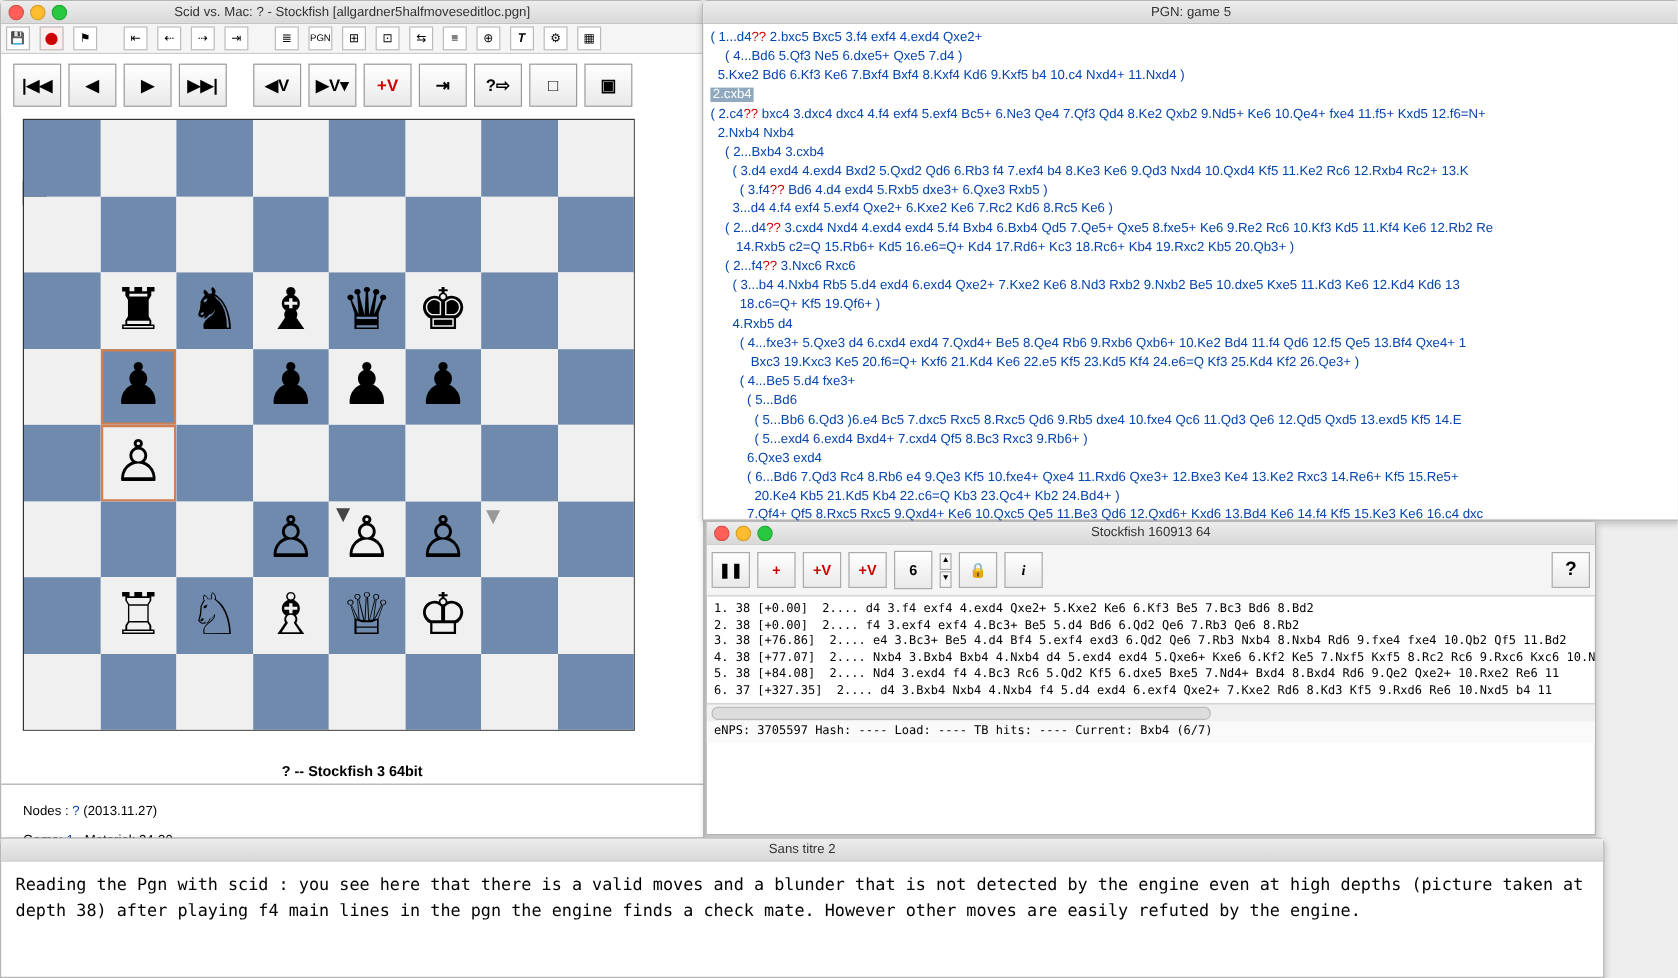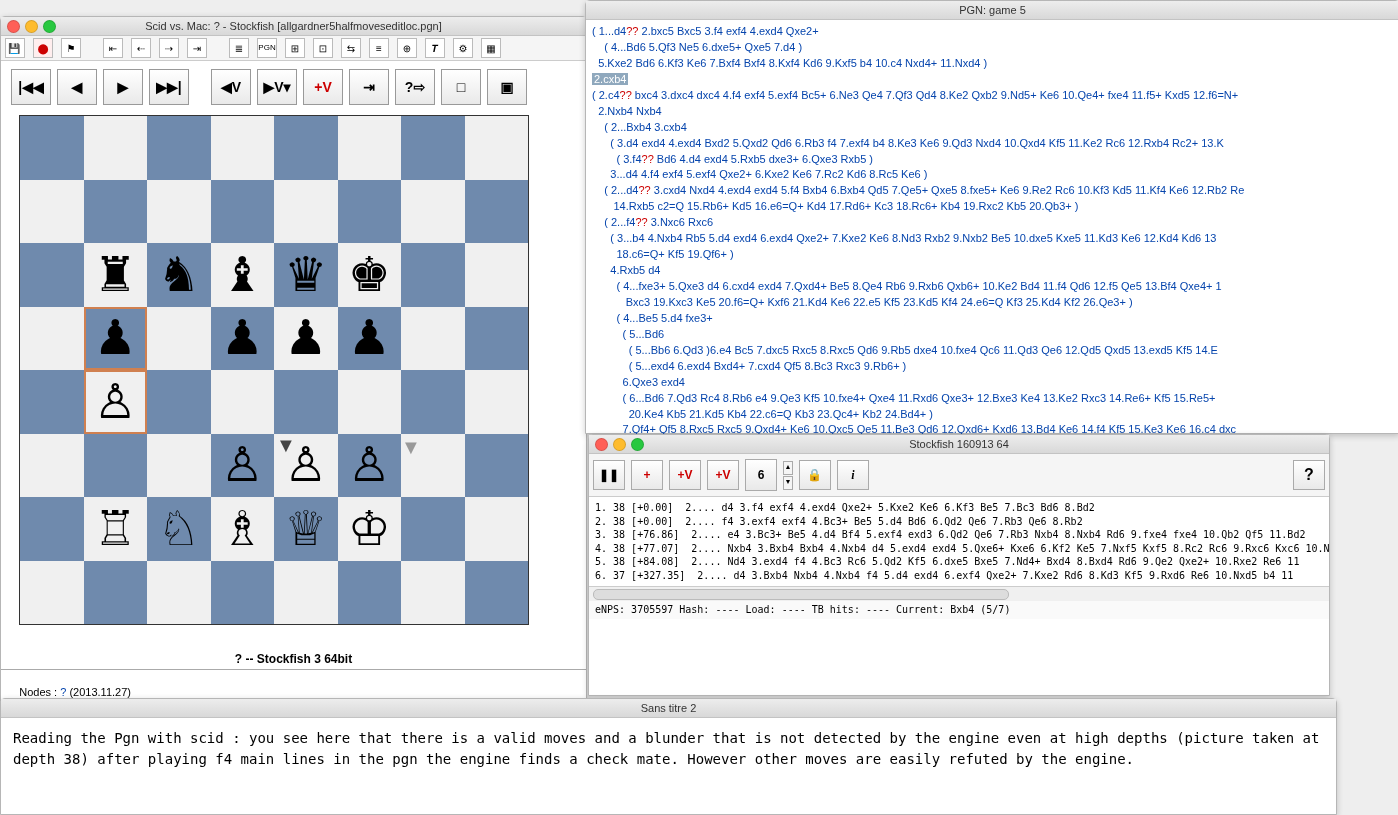--- a/index.html
+++ b/index.html
@@ -36,21 +36,21 @@
   .ebtn{width:30px;height:28px;border:1px solid #aaa;background:linear-gradient(#fff,#e9e9e9);display:flex;align-items:center;justify-content:center;font:bold 12px sans-serif;}
   .eng-lines{font:10px/1.35 Monaco,Consolas,monospace;padding:4px 6px;white-space:pre;overflow:hidden;}
   .eng-stat{font:10px/1.35 Monaco,Consolas,monospace;padding:2px 6px;border-top:1px solid #ccc;background:#fafafa;}
   .note-body{font:14px/1.5 "Lucida Console",Monaco,monospace;padding:10px 12px;}
   .side-square{position:absolute;width:20px;height:20px;background:#000;}
   .arrow{position:absolute;font-size:20px;color:#444;}
 </style>
 </head>
 <body>
 
-<div class="win" style="left:0;top:16px;width:585px;height:697px">
+<div class="win" style="left:0;top:0;width:585px;height:697px">
   <div class="tbar">
     <div class="tl">
       <div class="dot dr"></div>
       <div class="dot dy"></div>
       <div class="dot dg"></div>
     </div>
     <div class="tc">Scid vs. Mac: ? - Stockfish [allgardner5halfmoveseditloc.pgn]</div>
   </div>
 
   <div class="tool">
@@ -247,21 +247,21 @@
   </div>
   <div id="englines" class="eng-lines">1. 38 [+0.00]  2.... d4 3.f4 exf4 4.exd4 Qxe2+ 5.Kxe2 Ke6 6.Kf3 Be5 7.Bc3 Bd6 8.Bd2
 2. 38 [+0.00]  2.... f4 3.exf4 exf4 4.Bc3+ Be5 5.d4 Bd6 6.Qd2 Qe6 7.Rb3 Qe6 8.Rb2
 3. 38 [+76.86]  2.... e4 3.Bc3+ Be5 4.d4 Bf4 5.exf4 exd3 6.Qd2 Qe6 7.Rb3 Nxb4 8.Nxb4 Rd6 9.fxe4 fxe4 10.Qb2 Qf5 11.Bd2
 4. 38 [+77.07]  2.... Nxb4 3.Bxb4 Bxb4 4.Nxb4 d4 5.exd4 exd4 5.Qxe6+ Kxe6 6.Kf2 Ke5 7.Nxf5 Kxf5 8.Rc2 Rc6 9.Rxc6 Kxc6 10.Nd4+ Kd5
 5. 38 [+84.08]  2.... Nd4 3.exd4 f4 4.Bc3 Rc6 5.Qd2 Kf5 6.dxe5 Bxe5 7.Nd4+ Bxd4 8.Bxd4 Rd6 9.Qe2 Qxe2+ 10.Rxe2 Re6 11
 6. 37 [+327.35]  2.... d4 3.Bxb4 Nxb4 4.Nxb4 f4 5.d4 exd4 6.exf4 Qxe2+ 7.Kxe2 Rd6 8.Kd3 Kf5 9.Rxd6 Re6 10.Nxd5 b4 11</div>
   <div style="height:14px;border-top:1px solid #ccc;background:#f0f0f0;position:relative">
     <div style="position:absolute;left:4px;top:2px;width:56%;height:9px;border:1px solid #bbb;border-radius:5px;background:#ddd"></div>
   </div>
-  <div class="eng-stat" style="border-top:none">eNPS: 3705597  Hash: ---- Load: ---- TB hits: ---- Current: Bxb4 (5/7)</div>
+  <div class="eng-stat" style="border-top:none">eNPS: 3705597  Hash: ---- Load: ---- TB hits: ---- Current: Bxb4 (6/7)</div>
 </div>
 
 <div class="win" style="left:0;top:698px;width:1335px;height:115px">
   <div class="tbar">
     <div class="tc">Sans titre 2</div>
   </div>
   <div class="note-body">Reading the Pgn with scid : you see here that there is a valid moves and a blunder that is not detected by the engine even at high depths (picture taken at depth 38) after playing f4 main lines in the pgn the engine finds a check mate. However other moves are easily refuted by the engine.</div>
 </div>
 
 </body></html>

